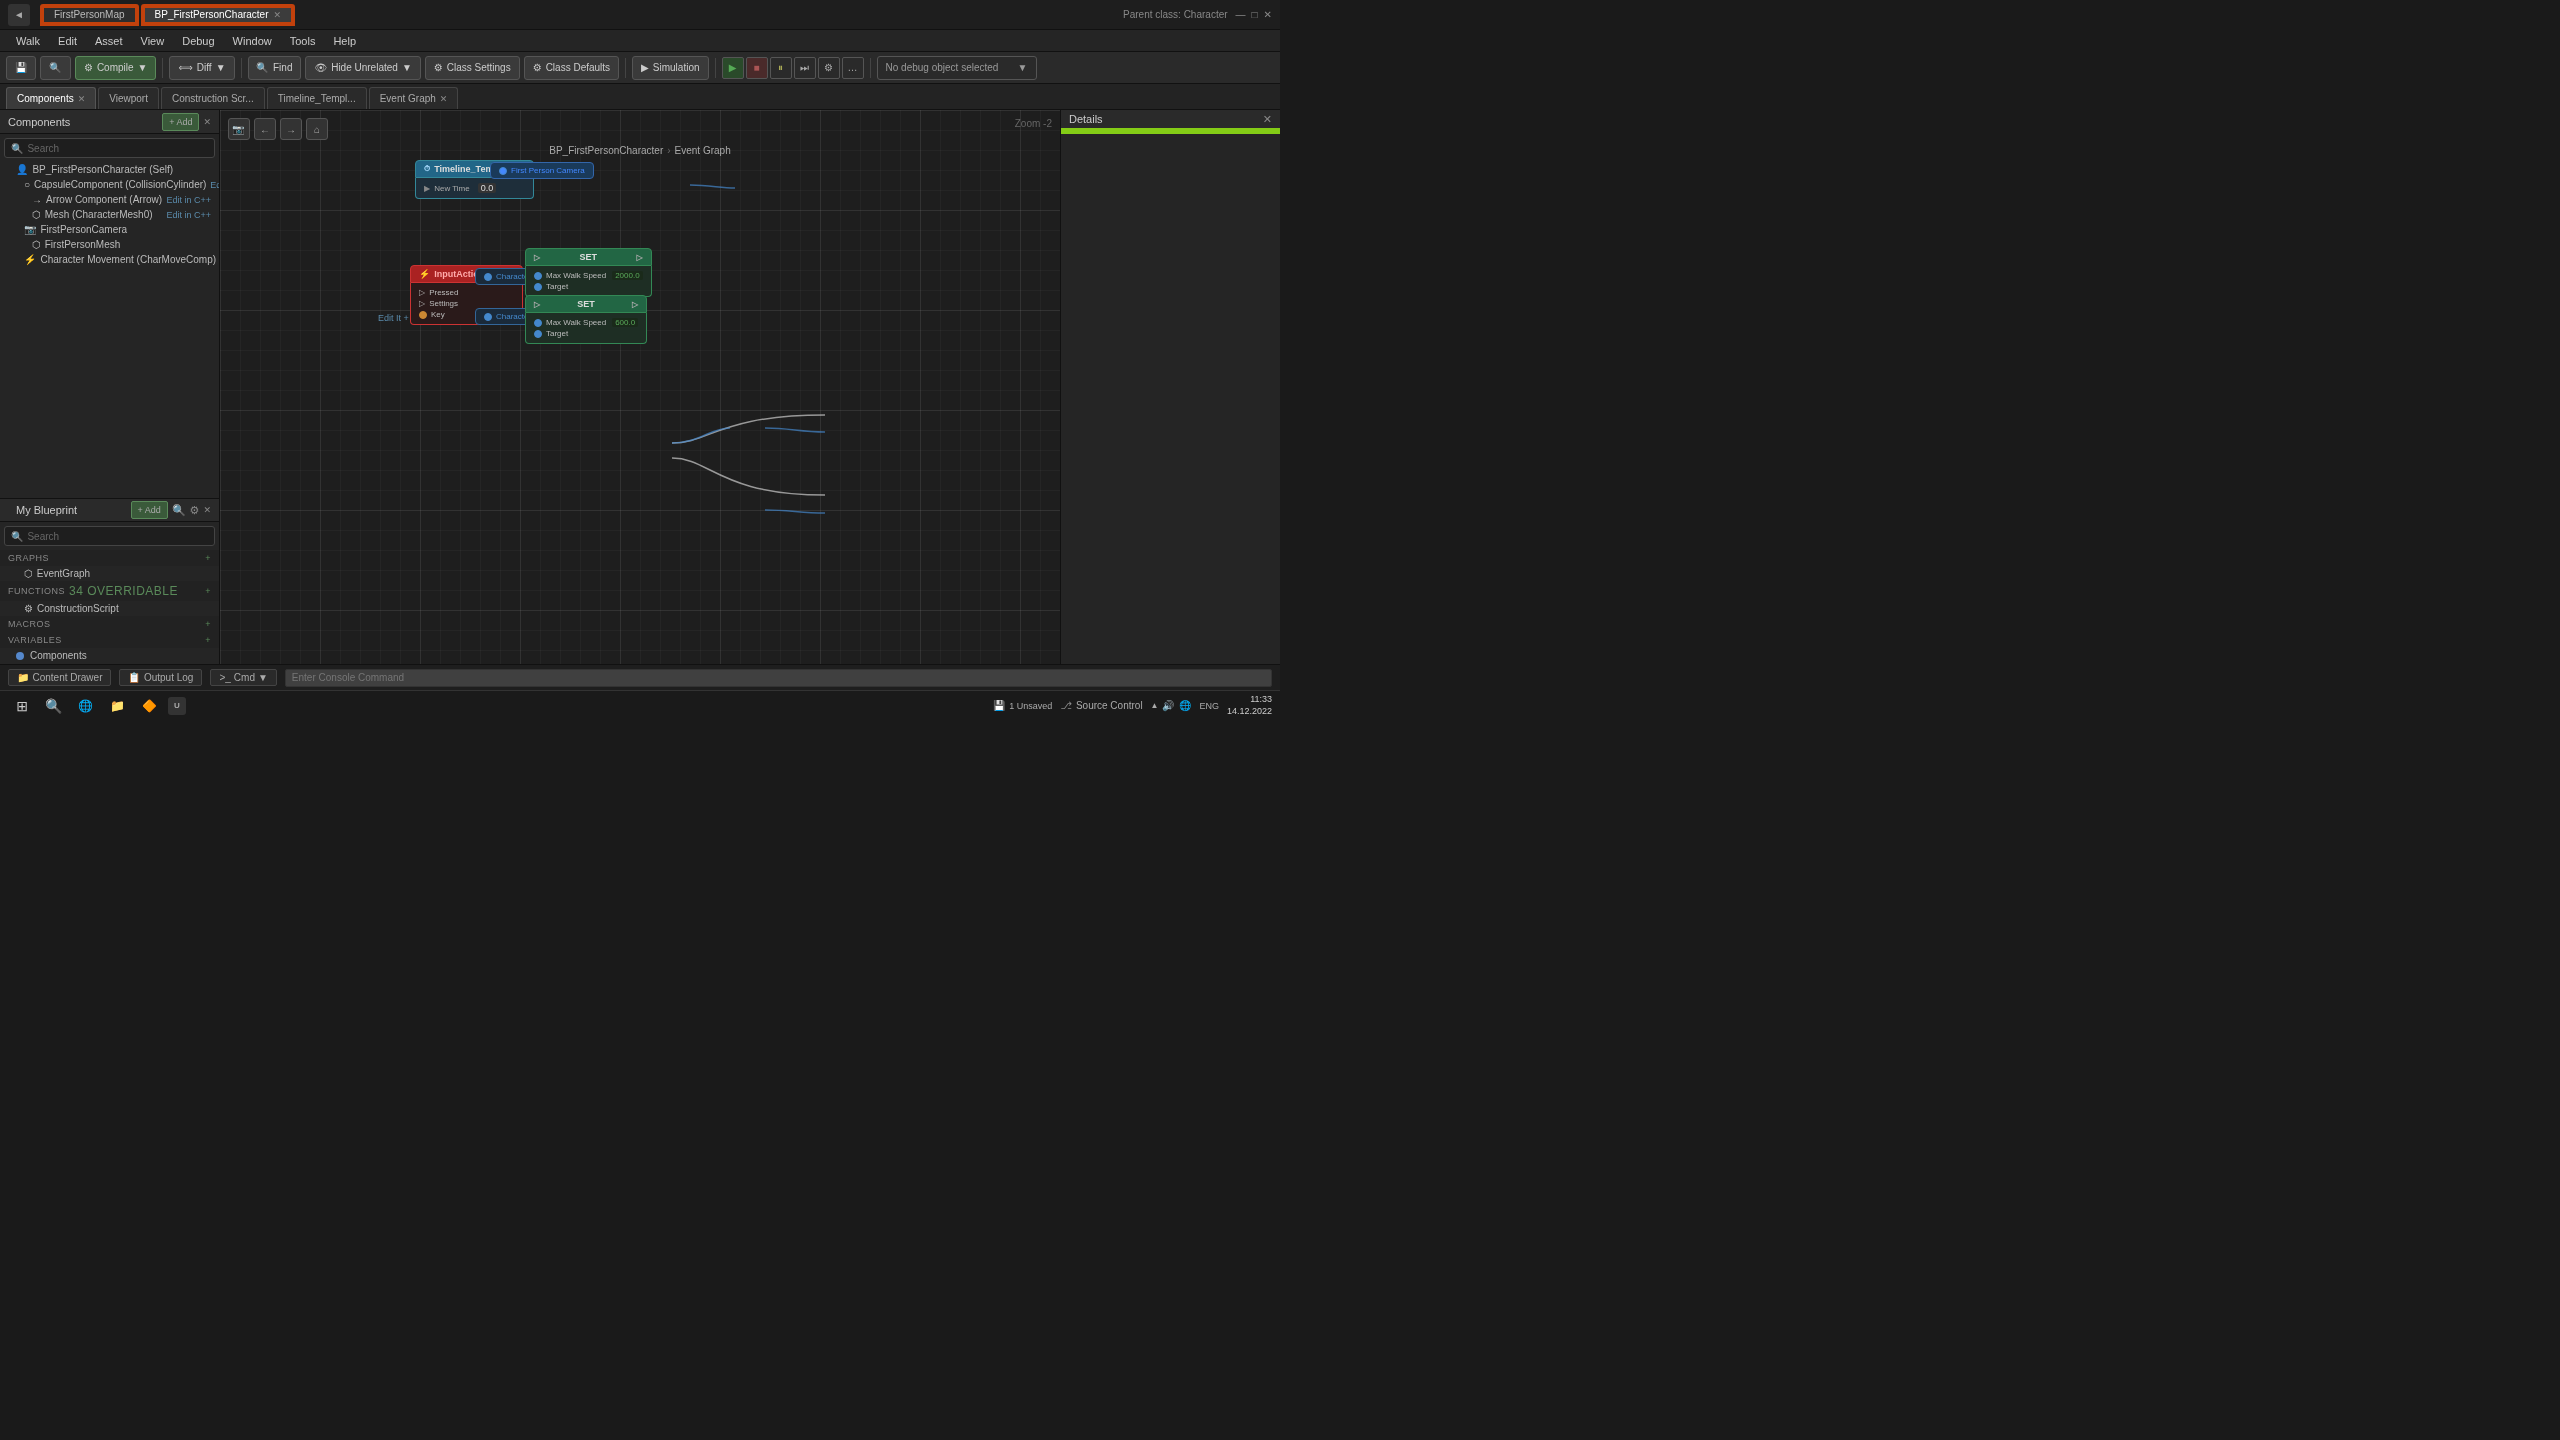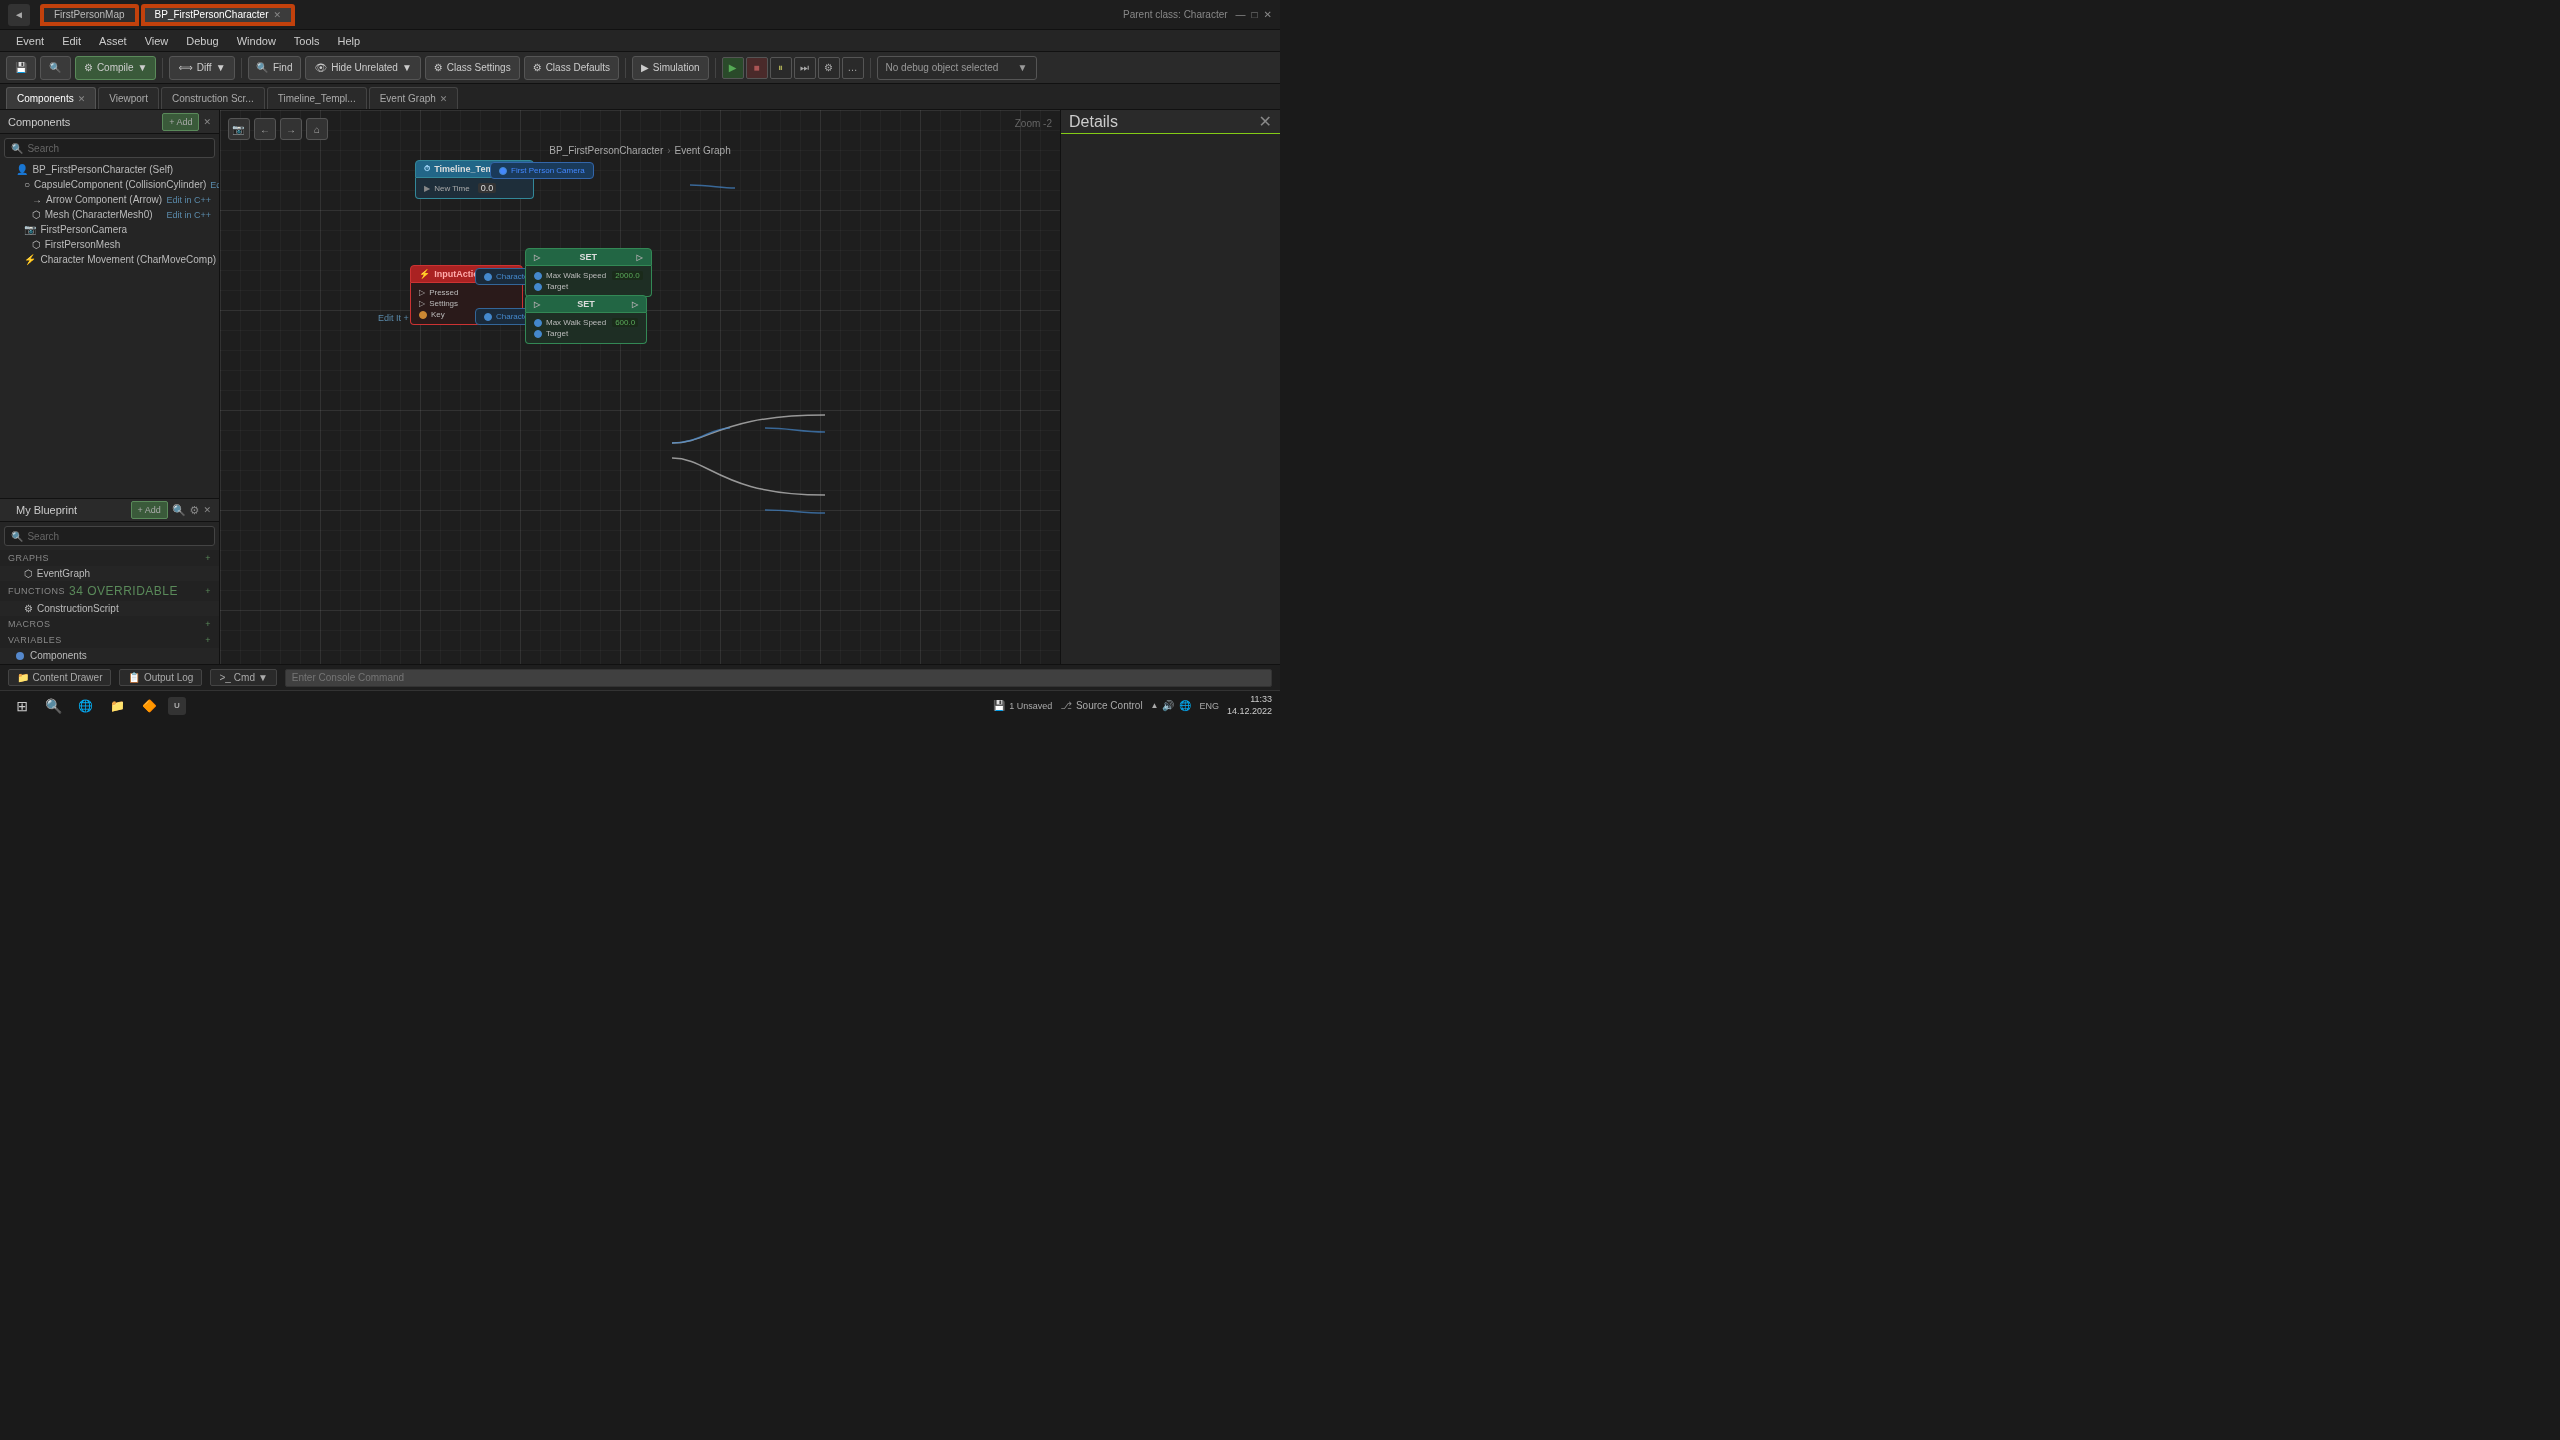--- a/index.html
+++ b/index.html
@@ -324,23 +324,23 @@
       width: 220px;
       background: #252525;
       border-left: 1px solid #111;
     }
     .details-header {
       height: 24px;
       background: #2a2a2a;
       display: flex;
       align-items: center;
       padding: 0 8px;
-      font-size: 16px;
+      font-size: 11px;
       color: #ccc;
-      border-bottom: 1px solid #84cc16;
+      border-bottom: 6px solid #84cc16;
       justify-content: space-between;
     }
 
     
     #bottom-bar {
       height: 26px;
       background: #1e1e1e;
       border-top: 1px solid #111;
       display: flex;
       align-items: center;
@@ -431,21 +431,21 @@
   </div>
   <div class="title-right">Parent class: Character</div>
   <div style="margin-left:8px; display:flex; gap:6px; font-size:10px; color:#888;">
     <span>—</span>
     <span>□</span>
     <span>✕</span>
   </div>
 </div>
 
 <div id="menu-bar">
-  <span class="menu-item">Event</span>
+  <span class="menu-item">Walk</span>
   <span class="menu-item">Edit</span>
   <span class="menu-item">Asset</span>
   <span class="menu-item">View</span>
   <span class="menu-item">Debug</span>
   <span class="menu-item">Window</span>
   <span class="menu-item">Tools</span>
   <span class="menu-item">Help</span>
 </div>
 
 <div id="toolbar">

